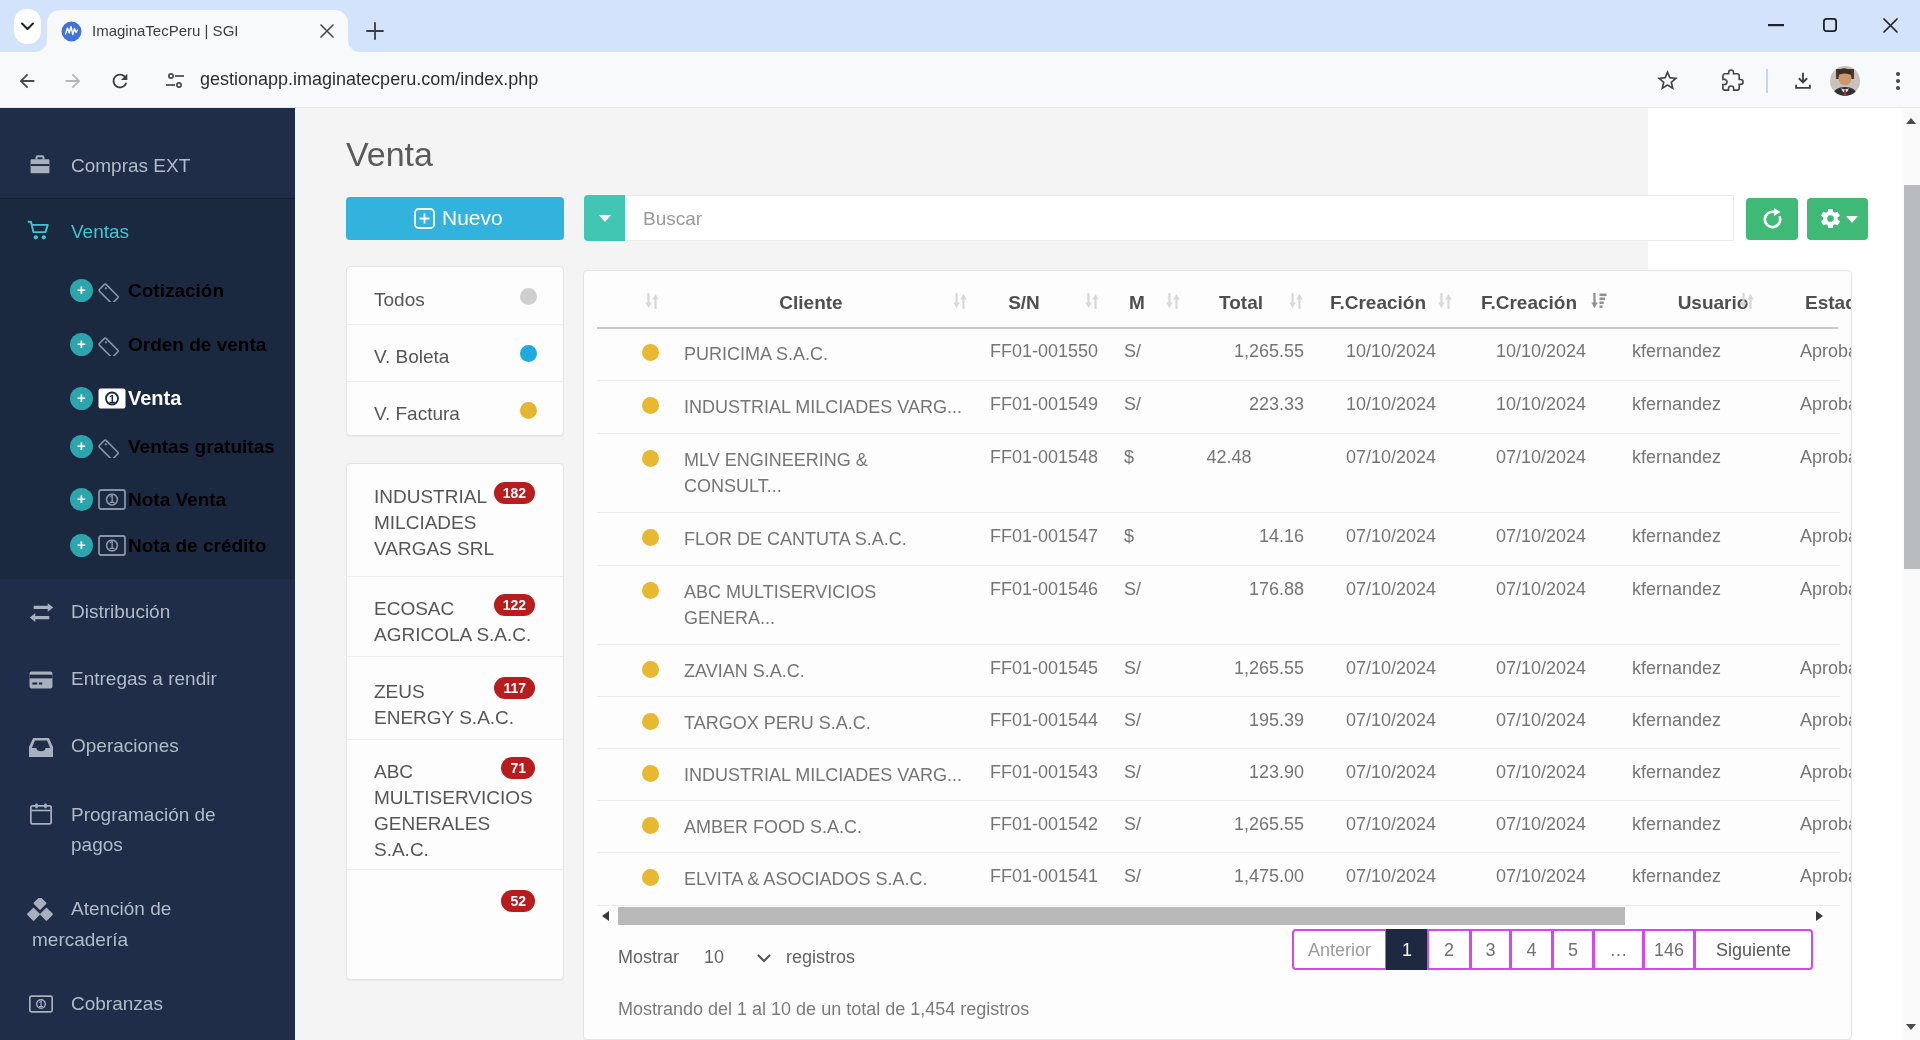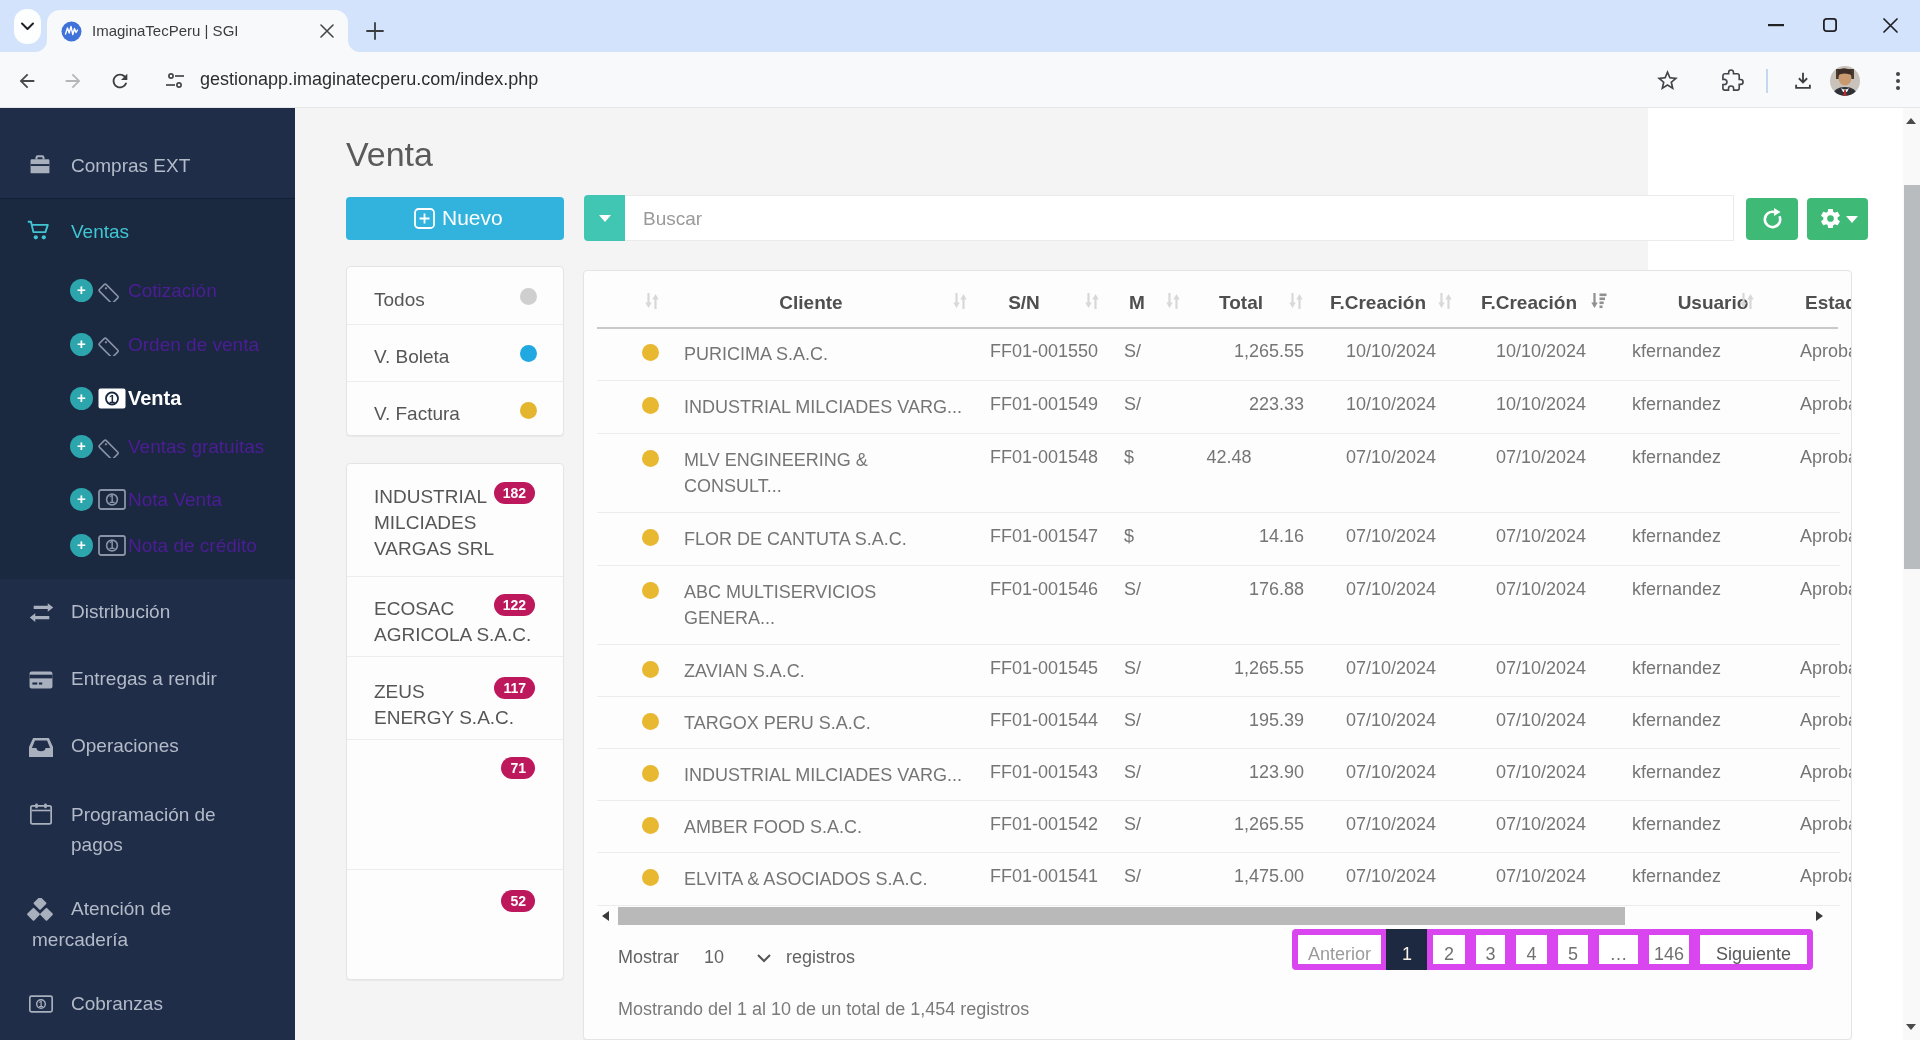--- a/index.html
+++ b/index.html
@@ -9,40 +9,40 @@
 #chevbtn { position:absolute; left:14px; top:9px; width:27px; height:35px; background:#fdfefe; border-radius:13px; }
 #tab { position:absolute; left:47px; top:10px; width:301px; height:42px; background:#f8f9fa; border-radius:13px 13px 0 0; }
 #tabtitle { position:absolute; left:92px; top:22px; font-size:15px; color:#3b3d41; }
 #toolbar { position:absolute; left:0; top:52px; width:1920px; height:56px; background:#f8f9fa; border-bottom:1px solid #e5e6e8; }
 #urltext { position:absolute; left:200px; top:69px; font-size:18px; color:#2b2d31; }
 #page { position:absolute; left:0; top:108px; width:1648px; height:932px; background:#f4f4f4; }
 #sidebar { position:absolute; left:0; top:0; width:295px; height:932px; background:#1f2d49; }
 #subbg { position:absolute; left:0; top:90px; width:295px; height:381px; background:#1a2840; }
 .sline { position:absolute; left:0; width:295px; height:1px; background:#141f35; }
 .mitem { position:absolute; left:71px; color:#b4bbc8; font-size:19px; white-space:nowrap; }
-.sub { position:absolute; left:128px; color:#4c1d95; font-size:19px; white-space:nowrap; }
+.sub { position:absolute; left:128px; color:#000000; font-size:19px; white-space:nowrap;font-weight:bold; }
 .pcirc { position:absolute; left:70px; width:23px; height:23px; border-radius:50%; background:#2ca6ac; color:#fff; font-size:15px; font-weight:bold; text-align:center; line-height:22px; }
 .sicon { position:absolute; }
 #content { position:absolute; left:295px; top:0; width:1607px; height:931px; }
 .venta-h { position:absolute; left:51px; top:27px; font-size:34px; font-weight:400; color:#5a5a5a; }
 .btn-nuevo { position:absolute; left:51px; top:89px; width:218px; height:43px; background:#31b3de; border-radius:4px; color:#fff; }
 .srch-dd { position:absolute; left:289px; top:87px; width:41px; height:46px; background:#41c6b3; border-radius:4px 0 0 4px; }
 .srch-in { position:absolute; left:330px; top:87px; width:1109px; height:46px; background:#fff; border:1px solid #eaeaea; border-left:none; }
 .btn-grn1 { position:absolute; left:1451px; top:90px; width:52px; height:42px; background:#3fba76; border-radius:4px; }
 .btn-grn2 { position:absolute; left:1512px; top:90px; width:61px; height:42px; background:#3fba76; border-radius:4px; }
 .panel { position:absolute; background:#fdfdfd; border:1px solid #e4e4e4; border-radius:4px; box-shadow:0 1px 1px rgba(0,0,0,0.05); }
 .frow { position:absolute; left:0; width:216px; font-size:19px; color:#565656; }
 .fdiv { position:absolute; left:0; width:216px; height:1px; background:#ededed; }
 .dot { position:absolute; width:17px; height:17px; border-radius:50%; }
-.badge { position:absolute; background:#be185d; color:#fff; font-size:14px; font-weight:bold; border-radius:11px; height:22px; line-height:22px; padding:0 9px; }
+.badge { position:absolute; background:#b91c1c; color:#fff; font-size:14px; font-weight:bold; border-radius:11px; height:22px; line-height:22px; padding:0 9px; }
 .cell { position:absolute; font-size:18px; color:#757575; white-space:nowrap; }
 .hcell { position:absolute; font-size:19px; font-weight:bold; color:#4f4f4f; white-space:nowrap; }
 .rline { position:absolute; height:1px; background:#ececec; }
 .ydot { position:absolute; width:17px; height:17px; border-radius:50%; background:#e8b831; }
-.pgc { position:absolute; height:41px; border:6px solid #d946ef; background:#fff; color:#707070; font-size:18px; text-align:center; line-height:39px; }
+.pgc { position:absolute; height:41px; border:2px solid #d946ef; background:#fff; color:#707070; font-size:18px; text-align:center; line-height:39px; }
 #vsb { position:absolute; left:1903px; top:0; width:17px; height:932px; background:#f9f9f9; }
 #vsb-thumb { position:absolute; left:1px; top:77px; width:16px; height:384px; background:#b8bcbf; }
 .tri { position:absolute; width:0; height:0; }
 </style>
 </head>
 <body>
 <div id="tabstrip"></div>
 <div id="chevbtn"></div>
 <svg class="abs" style="left:20px;top:19px" width="15" height="15" viewBox="0 0 15 15">
     <path d="M2 4.5 L7.5 10 L13 4.5" stroke="#1f2124" stroke-width="2" fill="none" stroke-linecap="round" stroke-linejoin="round"></path>
@@ -267,20 +267,21 @@
 <div class="panel" style="left:51px;top:355px;width:218px;height:517px">
 <div class="frow" style="top:20px;left:27px;line-height:26px">INDUSTRIAL<br>MILCIADES<br>VARGAS SRL</div>
         <div class="badge" style="right:28px;top:18px">182</div>
 <div class="fdiv" style="top:112px"></div>
 <div class="frow" style="top:132px;left:27px;line-height:26px">ECOSAC<br>AGRICOLA S.A.C.</div>
         <div class="badge" style="right:28px;top:130px">122</div>
 <div class="fdiv" style="top:192px"></div>
 <div class="frow" style="top:215px;left:27px;line-height:26px">ZEUS<br>ENERGY S.A.C.</div>
         <div class="badge" style="right:28px;top:213px">117</div>
 <div class="fdiv" style="top:275px"></div>
+<div class="frow" style="top:295px;left:27px;line-height:26px">ABC<br>MULTISERVICIOS<br>GENERALES<br>S.A.C.</div>
         <div class="badge" style="right:28px;top:293px">71</div>
 <div class="fdiv" style="top:405px"></div>
         <div class="badge" style="right:28px;top:426px">52</div>
 </div>
 
 <div class="panel" id="tpanel" style="left:288px;top:162px;width:1269px;height:770px;border-radius:4px;overflow:hidden">
 <div style="position:absolute;left:13px;right:13px;top:56px;height:2px;background:#c9c9c9"></div>
 <svg class="sicon" style="left:60px;top:21px" width="16" height="18" viewBox="0 0 16 18">
           <g stroke="#d8d8d8" stroke-width="2.2" fill="#d8d8d8">
             <line x1="4.5" y1="1" x2="4.5" y2="11"></line>

